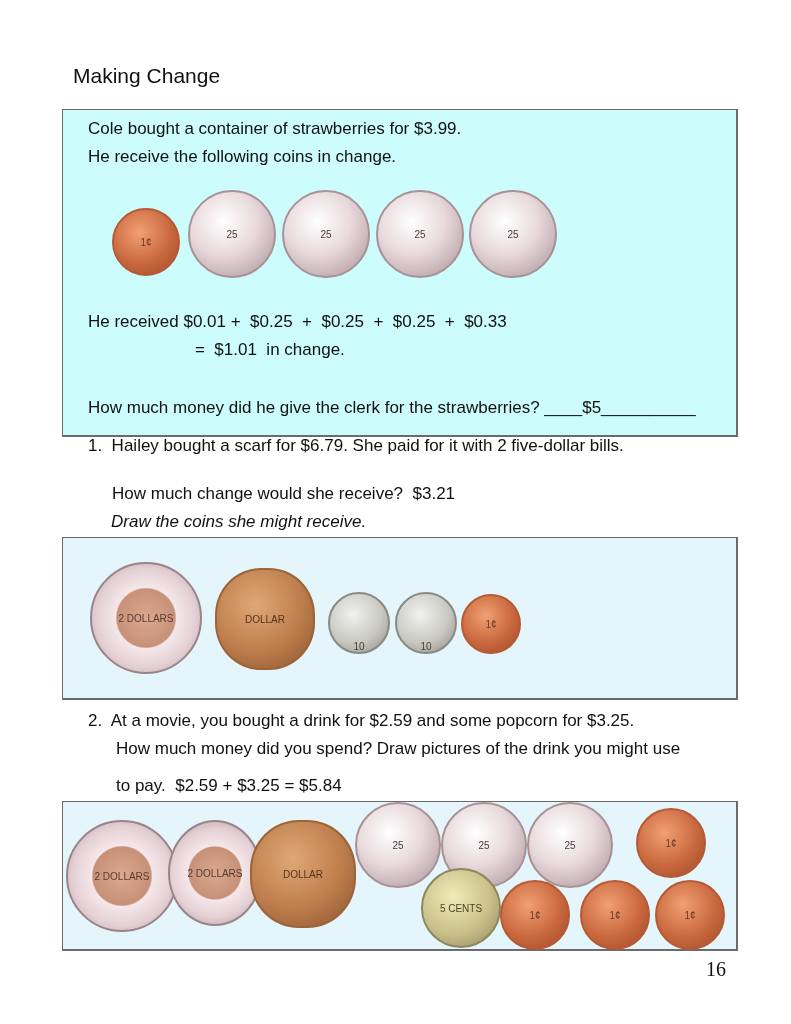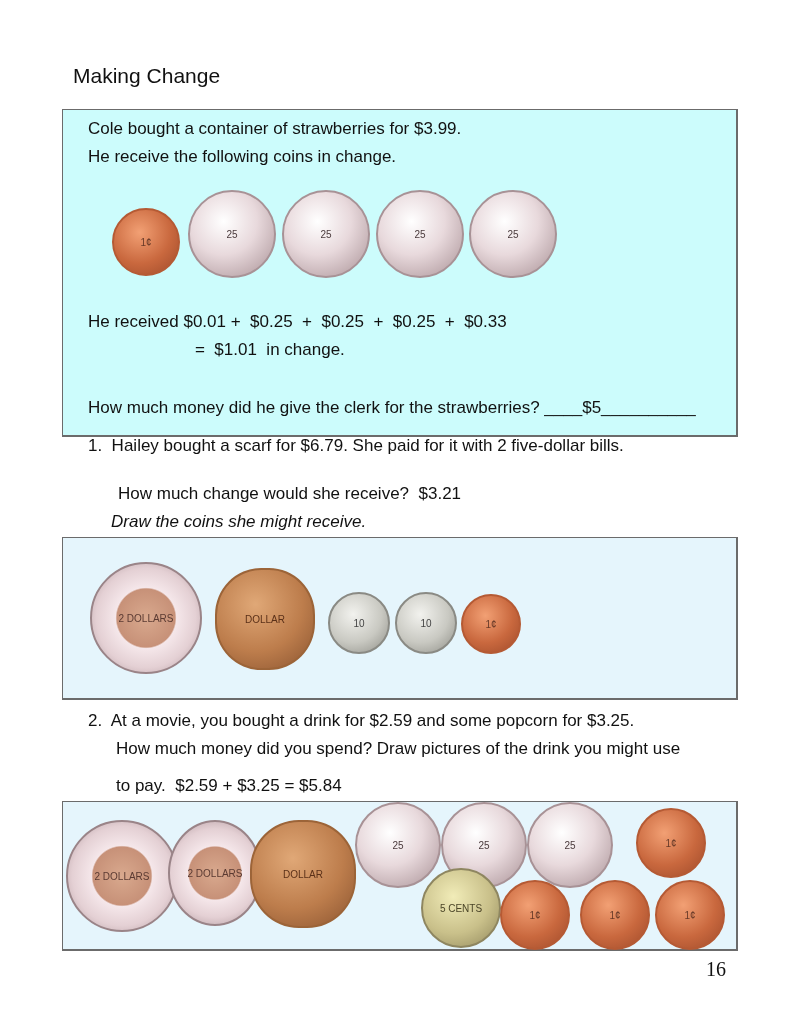--- a/index.html
+++ b/index.html
@@ -7,21 +7,21 @@
          font-family: "Liberation Sans", sans-serif; color: #111; }
   .title { position: absolute; left: 73px; top: 64px; font-size: 21px; }
   .box { position: absolute; border: 1px solid #6b6b6b; border-bottom-width: 2px; border-right-width: 2px; box-sizing: border-box; }
   .box1 { left: 62px; top: 109px; width: 676px; height: 328px; background: #ccfcfc; }
   .box2 { left: 62px; top: 537px; width: 676px; height: 163px; background: #e5f5fc; }
   .box3 { left: 62px; top: 801px; width: 676px; height: 150px; background: #e5f5fc; }
   .line { position: absolute; font-size: 17px; white-space: pre; margin-left: 14px; }
   .coin { position: absolute; border-radius: 50%; box-sizing: border-box; display: flex; align-items: center; justify-content: center; font-size: 10px; font-weight: normal; color: rgba(60,30,20,0.75); overflow: hidden; }
   .penny { background: radial-gradient(circle at 40% 35%, #f2a074 0%, #c9683e 55%, #9e4a2a 100%); border: 2px solid #b55a34; }
   .quarter { background: radial-gradient(circle at 40% 35%, #ffffff 0%, #e8d9dc 45%, #b9a4a8 85%, #8e7a7e 100%); border: 2px solid #a89296; color: #4a3a3c; }
-  .dime { background: radial-gradient(circle at 40% 35%, #f2f2ee 0%, #c9c9c2 55%, #8d8d86 100%); border: 2px solid #8a8a84; color: #444; }
+  .dime { background: radial-gradient(circle at 40% 35%, #f2f2ee 0%, #c9c9c2 55%, #8d8d86 100%); border: 2px solid #8a8a84; color: #444; align-items: flex-end; }
   .nickel { background: radial-gradient(circle at 40% 35%, #f1ecb8 0%, #c9c08a 55%, #8f865a 100%); border: 2px solid #8e8660; color: #4b4528; }
   .toonie { background: radial-gradient(circle, #d9a98e 0%, #c79178 38%, #f5e7ea 40%, #e4d0d4 65%, #a58d92 100%); border: 2px solid #9a8488; color: #5a3a32; }
   .loonie { border-radius: 46%; background: radial-gradient(circle at 40% 35%, #e0a877 0%, #bd7d4c 55%, #8a5430 100%); border: 2px solid #9c6438; color: #5a3018; }
   .coin span { text-align: center; line-height: 1.1; }
   .pagenum { position: absolute; left: 706px; top: 958px; font-family: "Liberation Serif", serif; font-size: 20px; }
 </style>
 </head>
 <body>
 
 <div class="title">Making Change</div>
@@ -44,21 +44,21 @@
   </div>
 <div class="coin quarter" style="left:469px;top:190px;width:88px;height:88px;">
     <span>25</span>
   </div>
 
 <div class="line" style="left:74px;top:312px;">He received $0.01 +  $0.25  +  $0.25  +  $0.25  +  $0.33</div>
 <div class="line" style="left:181px;top:340px;">=  $1.01  in change.</div>
 <div class="line" style="left:74px;top:398px;">How much money did he give the clerk for the strawberries? ____$5__________</div>
 
 <div class="line" style="left:74px;top:436px;">1.  Hailey bought a scarf for $6.79. She paid for it with 2 five-dollar bills.</div>
-<div class="line" style="left:104px;top:484px;">How much change would she receive?  $3.21</div>
+<div class="line" style="left:98px;top:484px;">How much change would she receive?  $3.21</div>
 <div class="line" style="left:97px;top:512px;font-style:italic;">Draw the coins she might receive.</div>
 
 <div class="box box2"></div>
 <div class="coin toonie" style="left:90px;top:562px;width:112px;height:112px;">
     <span>2 DOLLARS</span>
   </div>
 <div class="coin loonie" style="left:215px;top:568px;width:100px;height:102px;">
     <span>DOLLAR</span>
   </div>
 <div class="coin dime" style="left:328px;top:592px;width:62px;height:62px;">

